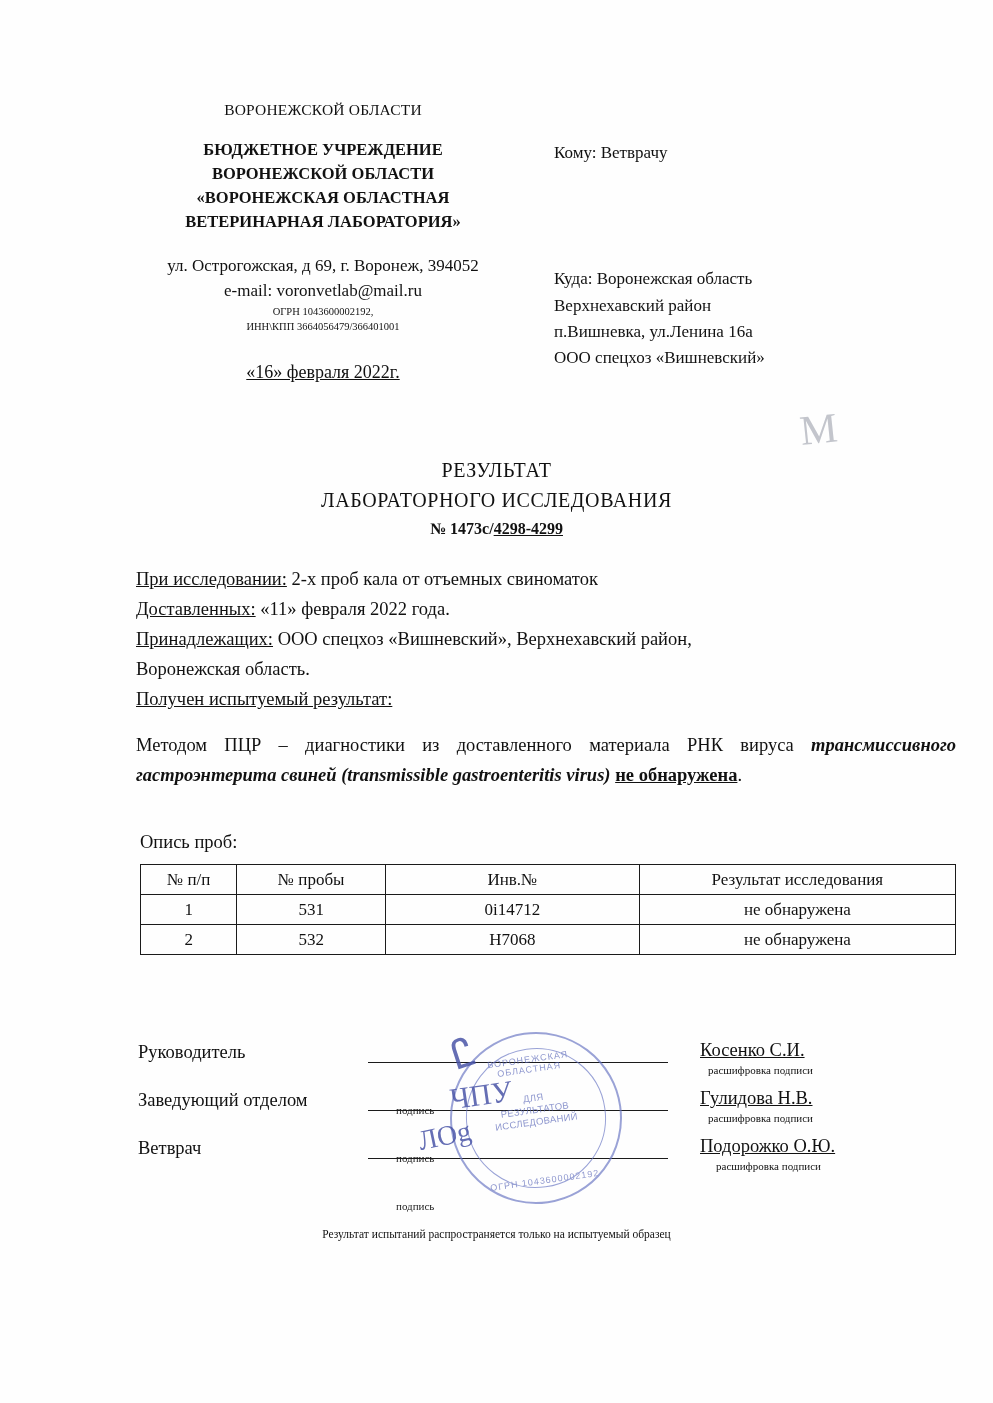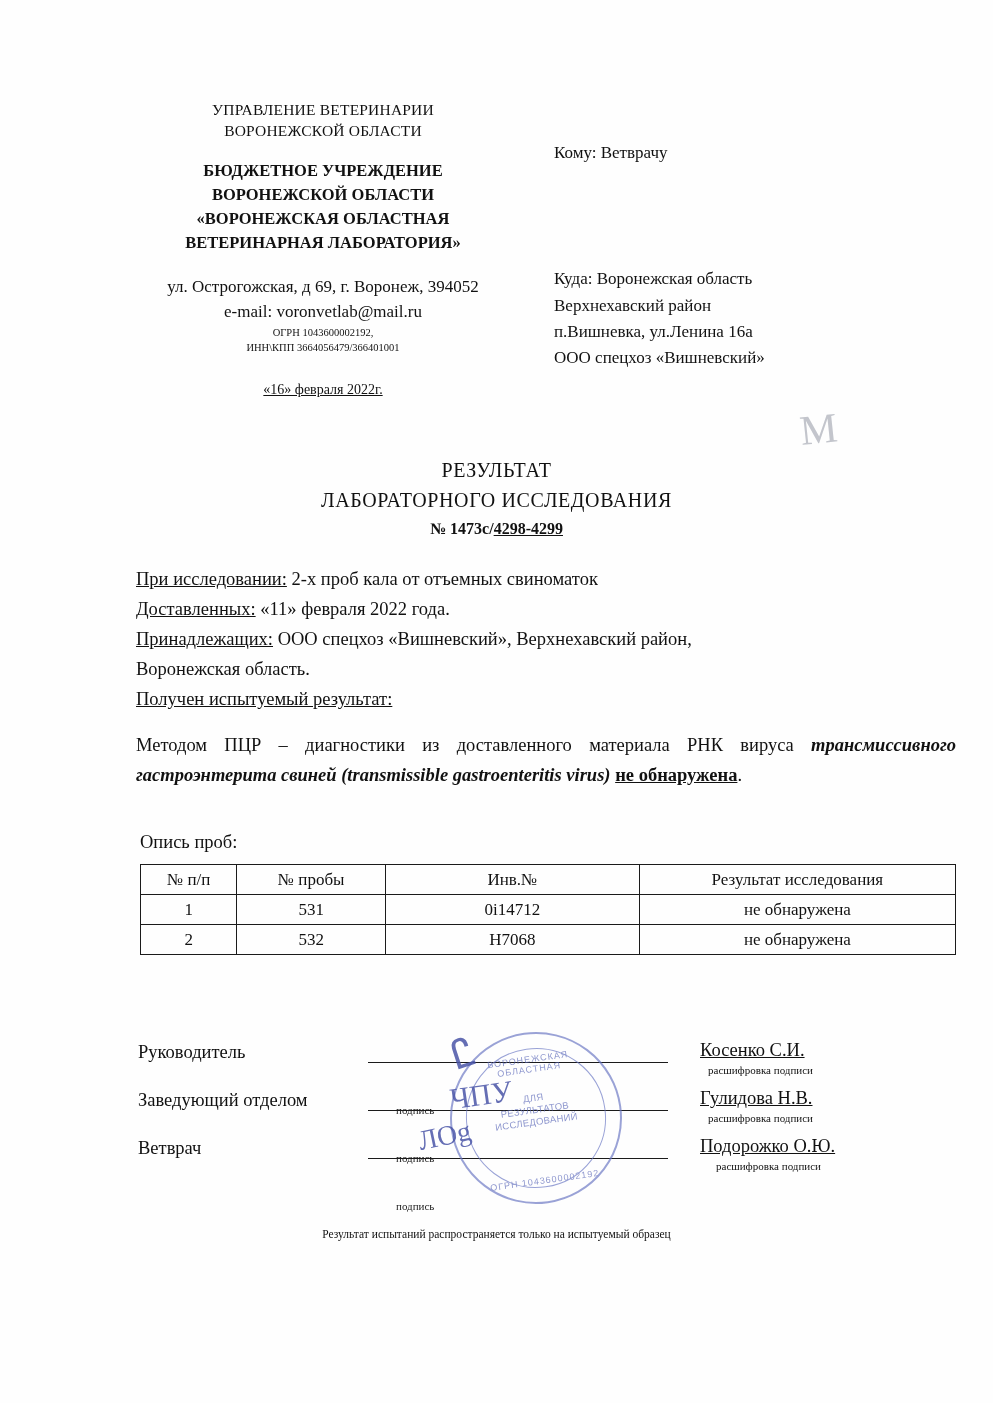--- a/index.html
+++ b/index.html
@@ -51,21 +51,21 @@
     font-size: 17px;
     line-height: 1.5;
   }
   .small-reg {
     font-size: 10.5px;
     line-height: 1.35;
     margin-top: 1px;
   }
   .date-line {
     margin-top: 26px;
-    font-size: 14px;
+    font-size: 18px;
     text-decoration: underline;
     display: inline-block;
   }
   .date-wrap { text-align: center; }
 
   .hdr-right {
     position: absolute;
     left: 554px;
     top: 40px;
     width: 400px;
@@ -266,21 +266,20 @@
 </style>
 </head>
 <body>
 
 <div class="page">
 
   <div class="header">
 
     <div class="hdr-left">
       <div class="dept">
-        <div>УПРАВЛЕНИЕ ВЕТЕРИНАРИИ</div>
         <div>ВОРОНЕЖСКОЙ ОБЛАСТИ</div>
       </div>
 
       <div class="org">
         <div>БЮДЖЕТНОЕ УЧРЕЖДЕНИЕ</div>
         <div>ВОРОНЕЖСКОЙ ОБЛАСТИ</div>
         <div>«ВОРОНЕЖСКАЯ ОБЛАСТНАЯ</div>
         <div>ВЕТЕРИНАРНАЯ ЛАБОРАТОРИЯ»</div>
       </div>
 

